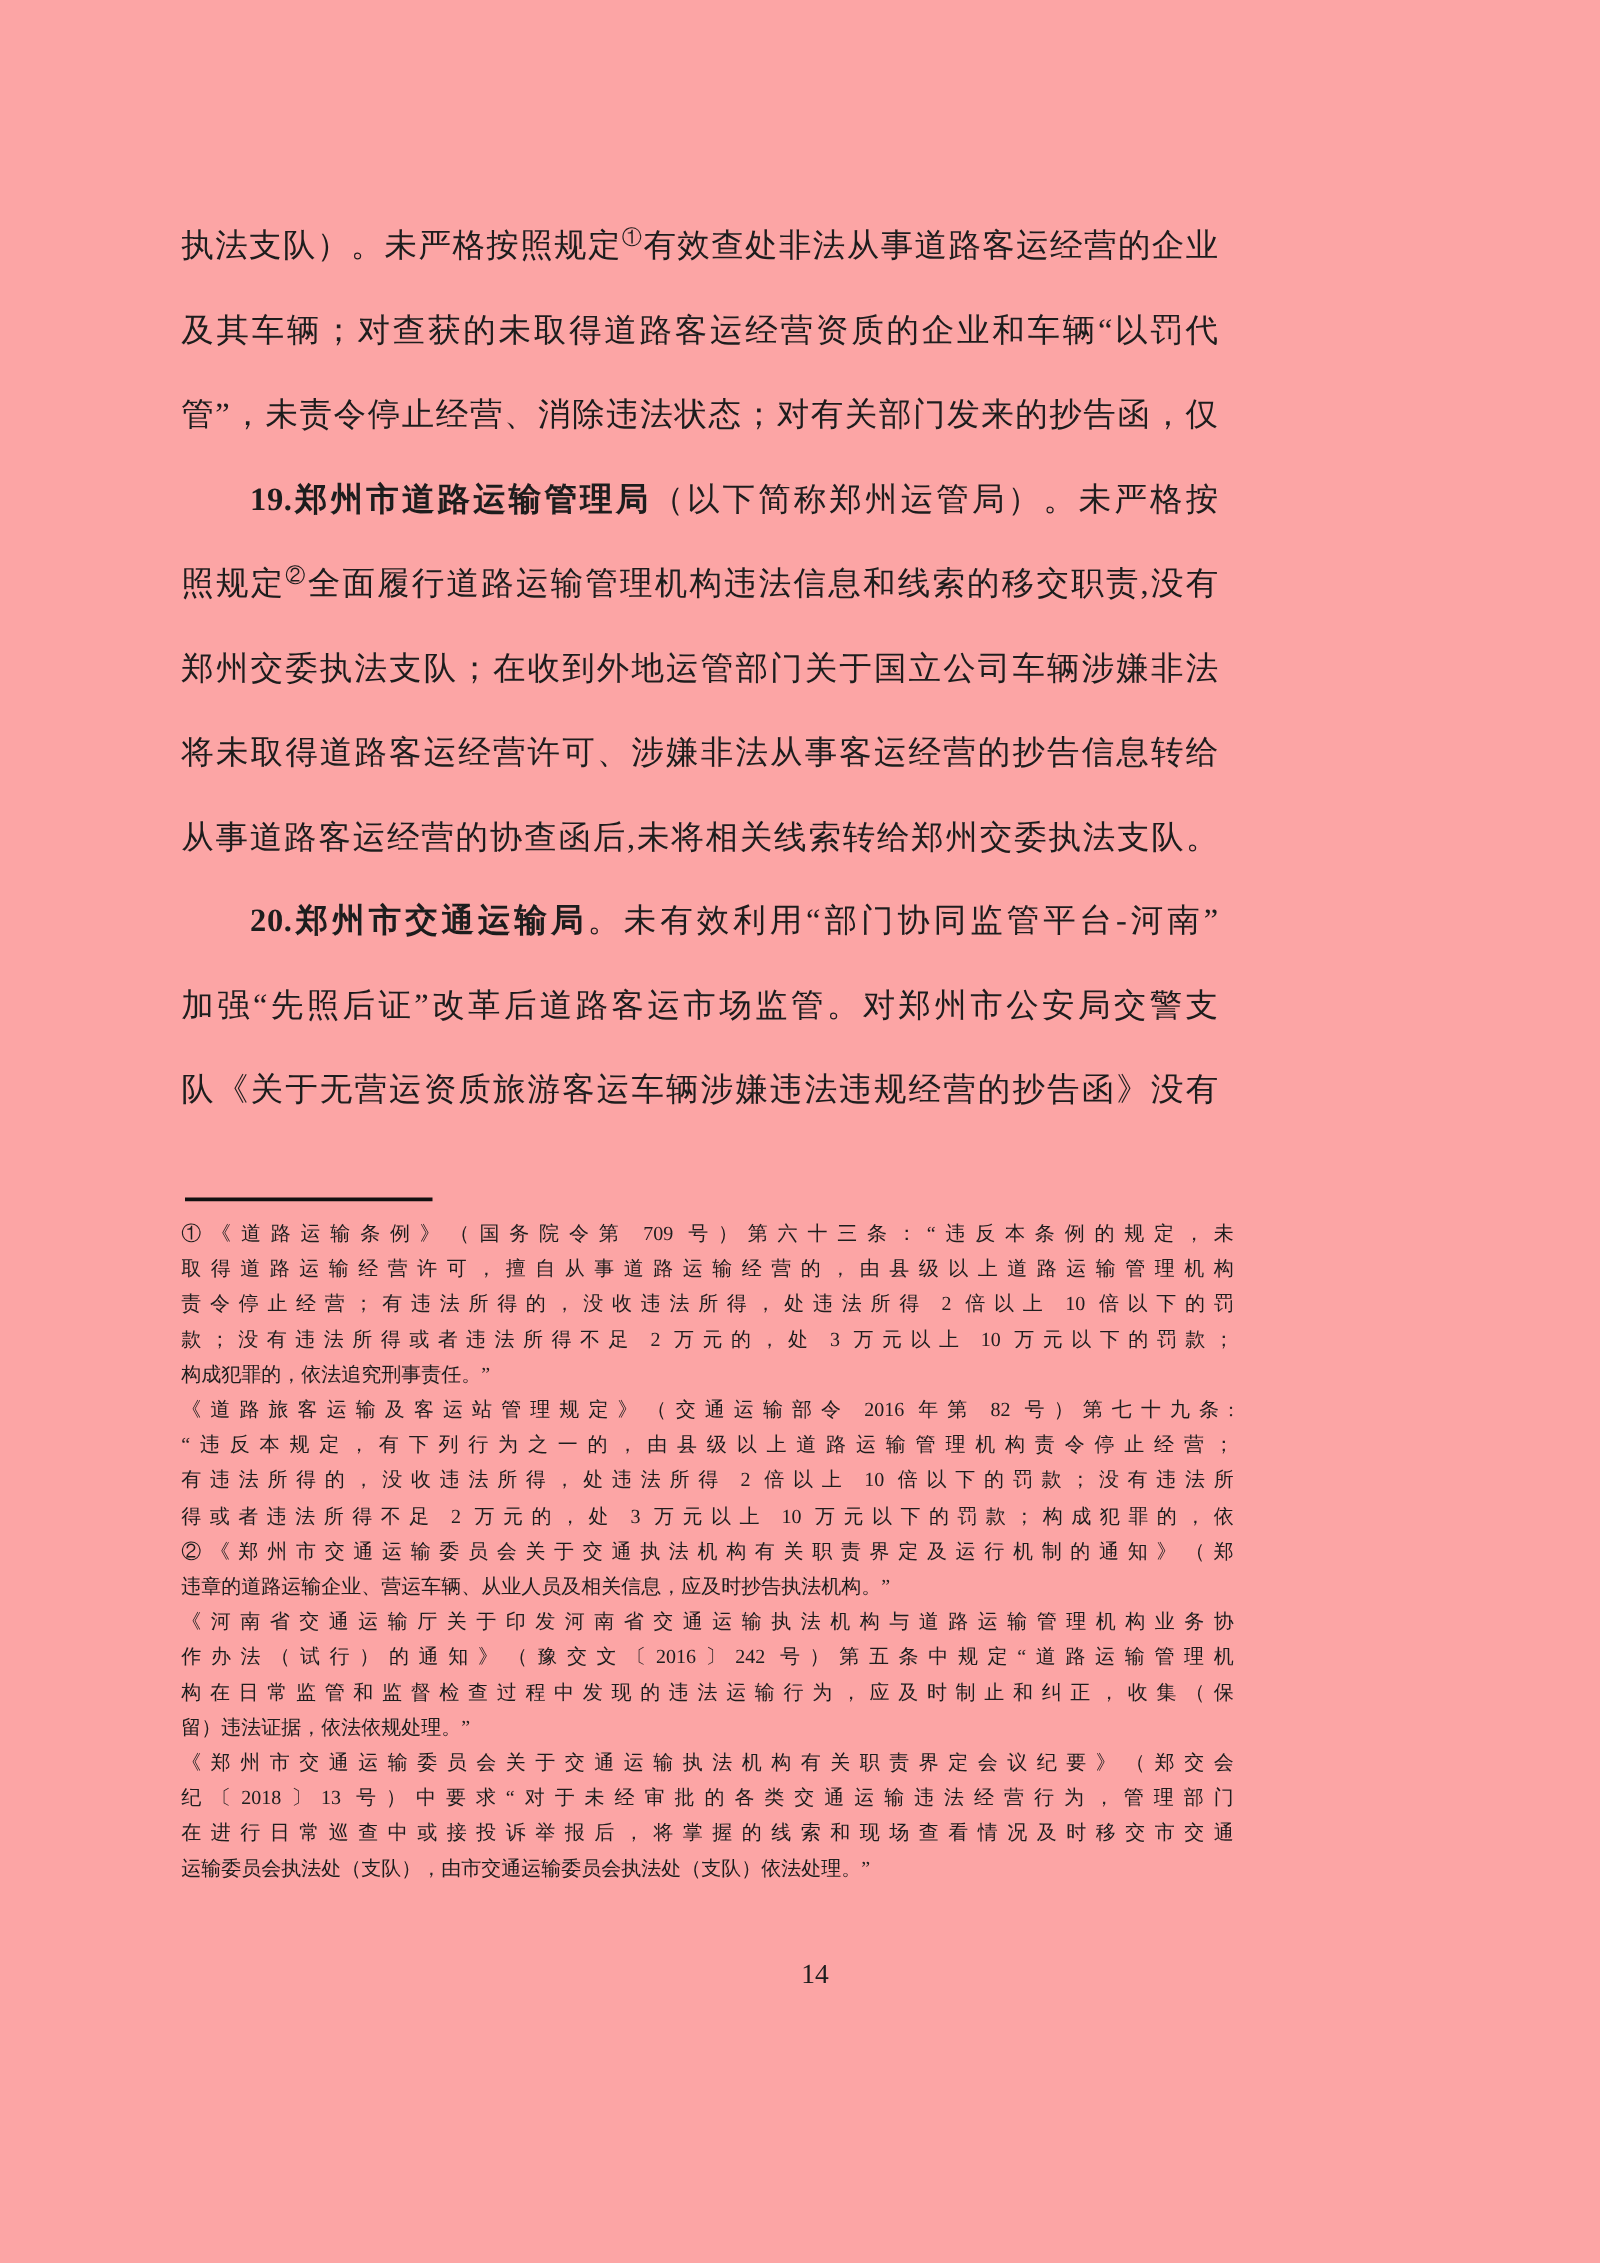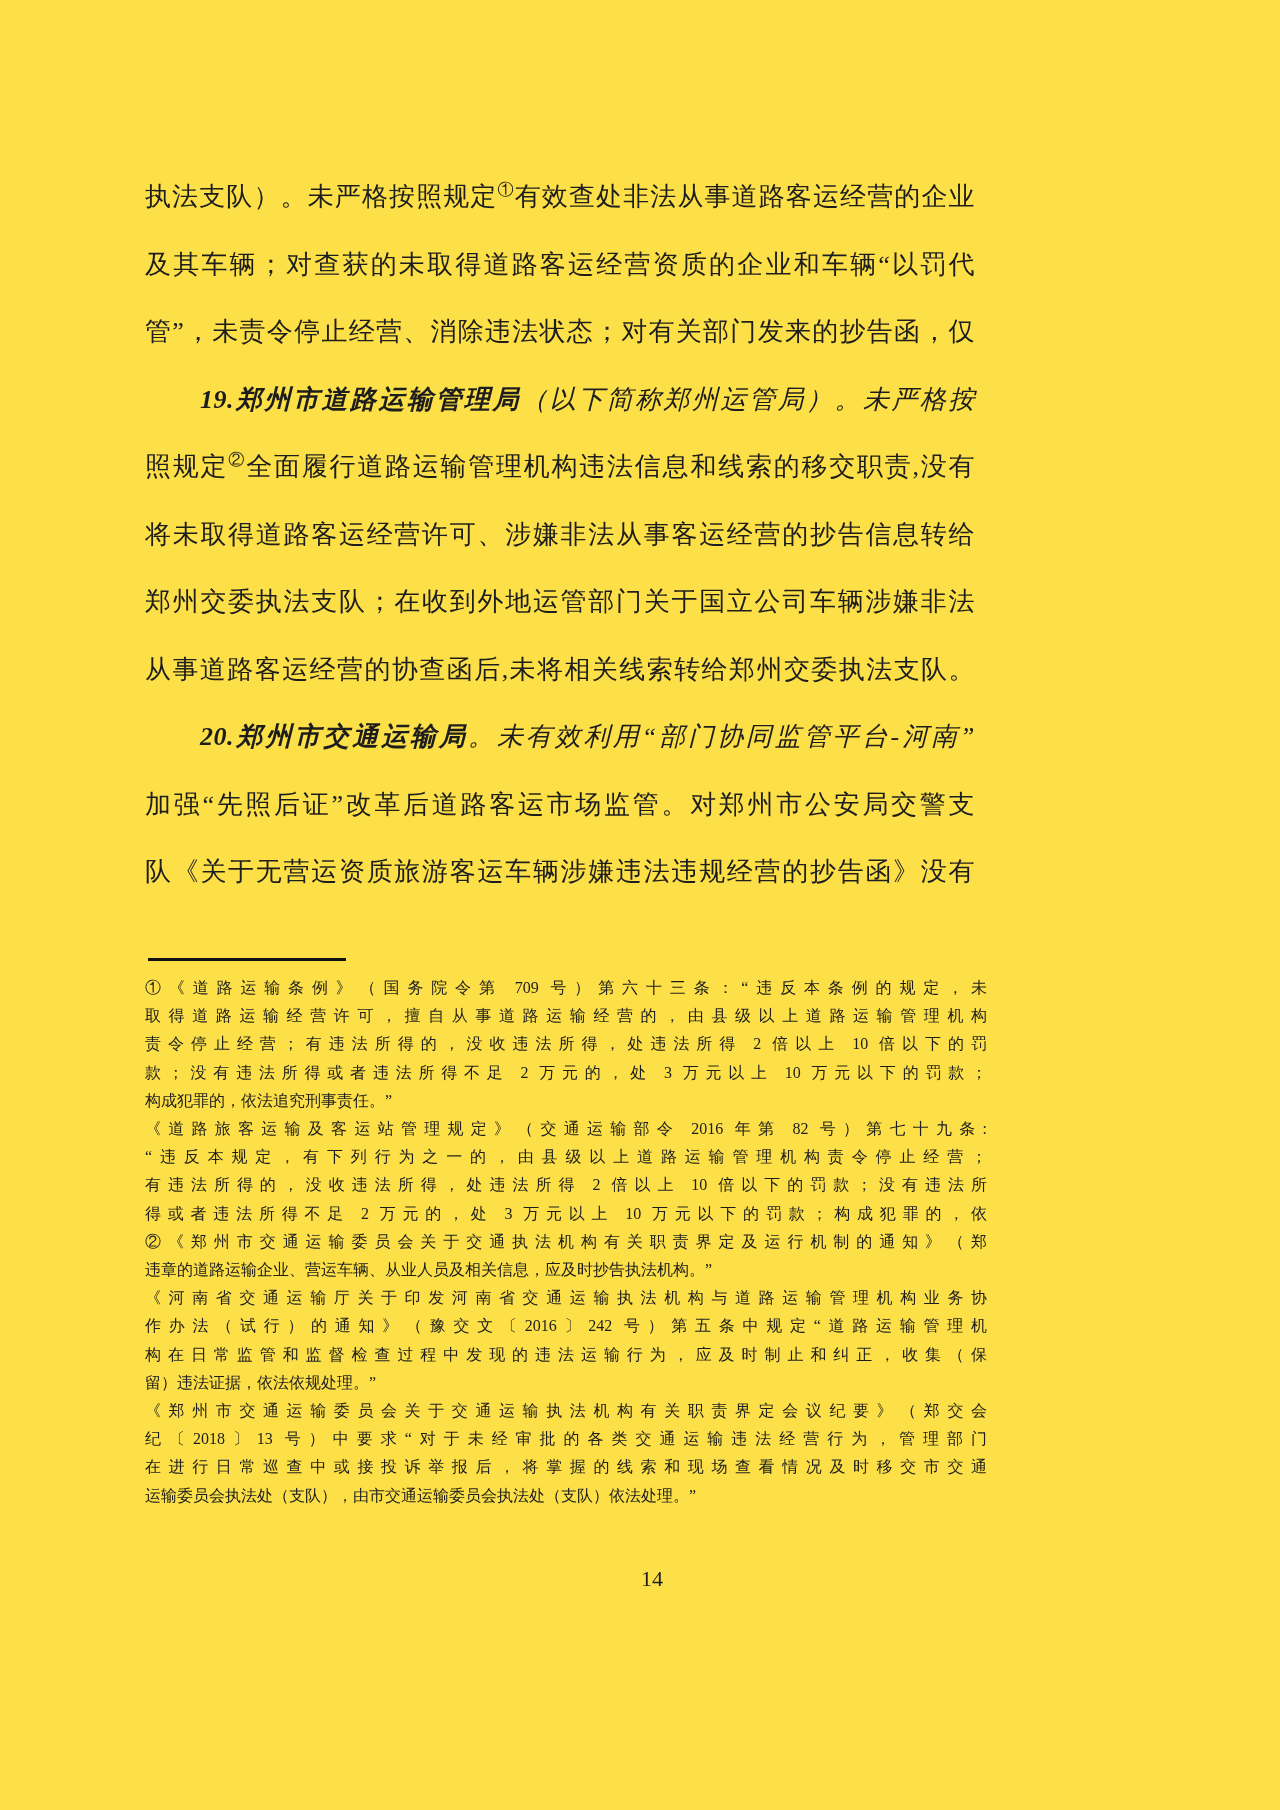--- a/index.html
+++ b/index.html
@@ -1,40 +1,40 @@
 <!DOCTYPE html>
 <html lang="zh"><head>
 <meta charset="utf-8">
 <style>
   html, body { margin: 0; padding: 0; background: #ffffff; }
   .page {
     position: relative;
     width: 1280px;
     height: 1810px;
     margin: 0 auto;
-    background: #fde047;
+    background: #fca5a5;
     font-family: "Liberation Serif", "DejaVu Serif", serif;
     color: #1d1d1d;
     overflow: hidden;
   }
   .body-text {
     position: absolute;
     left: 145px;
     top: 163px;
     width: 830px;
     font-size: 26px;
     line-height: 67.5px;
     letter-spacing: 0.5px;
   }
   .tline {
     text-align: justify;
     text-align-last: left;
   }
   .tline.full { text-align-last: justify; }
-  .tline.indent { text-indent: 55px; font-style: italic; }
+  .tline.indent { text-indent: 55px; }
   .b { font-weight: bold; }
   .sup {
     vertical-align: super;
     font-size: 0.62em;
     line-height: 0;
   }
   .footnote-sep {
     position: absolute;
     left: 148px;
     top: 958px;
@@ -64,22 +64,22 @@
 </head>
 <body>
 
 <div class="page">
   <div class="body-text" id="body-lines">
       <div class="tline full"><span>执法支队）。未严格按照规定</span><span class="sup">①</span><span>有效查处非法从事道路客运经营的企业</span></div>
       <div class="tline full"><span>及其车辆；对查获的未取得道路客运经营资质的企业和车辆“以罚代</span></div>
       <div class="tline full"><span>管”，未责令停止经营、消除违法状态；对有关部门发来的抄告函，仅</span></div>
       <div class="tline full indent"><span class="b">19.郑州市道路运输管理局</span><span>（以下简称郑州运管局）。未严格按</span></div>
       <div class="tline full"><span>照规定</span><span class="sup">②</span><span>全面履行道路运输管理机构违法信息和线索的移交职责,没有</span></div>
+      <div class="tline full"><span>郑州交委执法支队；在收到外地运管部门关于国立公司车辆涉嫌非法</span></div>
       <div class="tline full"><span>将未取得道路客运经营许可、涉嫌非法从事客运经营的抄告信息转给</span></div>
-      <div class="tline full"><span>郑州交委执法支队；在收到外地运管部门关于国立公司车辆涉嫌非法</span></div>
       <div class="tline full"><span>从事道路客运经营的协查函后,未将相关线索转给郑州交委执法支队。</span></div>
       <div class="tline full indent"><span class="b">20.郑州市交通运输局</span><span>。未有效利用“部门协同监管平台-河南”</span></div>
       <div class="tline full"><span>加强“先照后证”改革后道路客运市场监管。对郑州市公安局交警支</span></div>
       <div class="tline full"><span>队《关于无营运资质旅游客运车辆涉嫌违法违规经营的抄告函》没有</span></div>
     </div>
   <div class="footnote-sep"></div>
   <div class="footnotes" id="footnote-lines">
       <div class="tline full">①《道路运输条例》（国务院令第 709 号）第六十三条：“违反本条例的规定，未</div>
       <div class="tline full">取得道路运输经营许可，擅自从事道路运输经营的，由县级以上道路运输管理机构</div>
       <div class="tline full">责令停止经营；有违法所得的，没收违法所得，处违法所得 2 倍以上 10 倍以下的罚</div>

